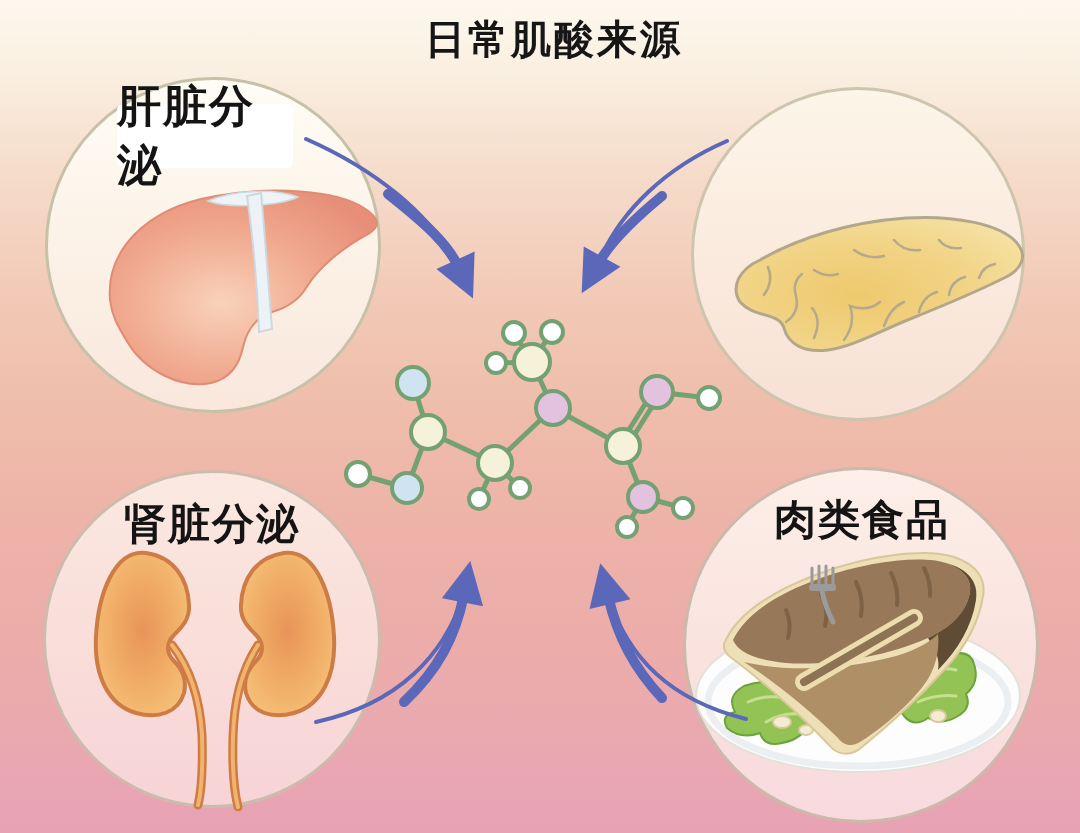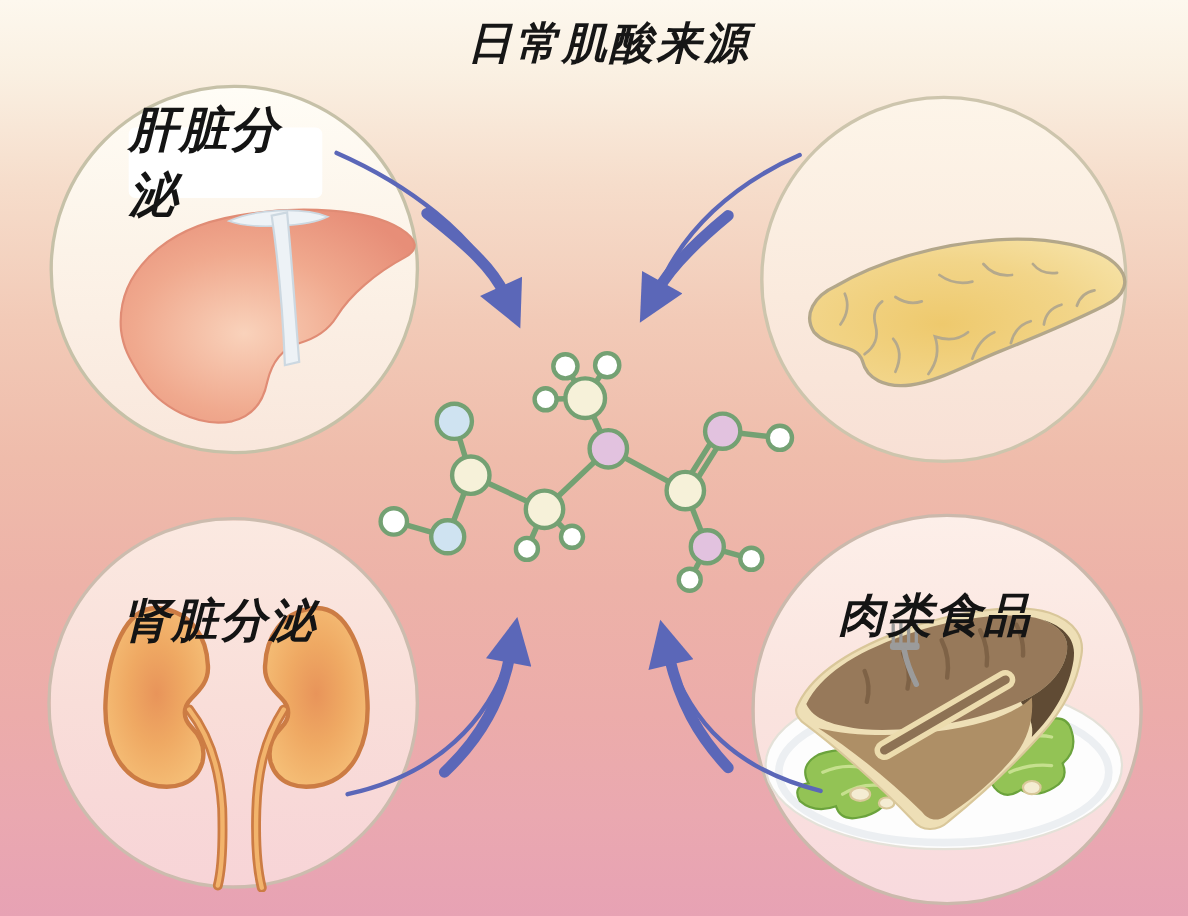--- a/index.html
+++ b/index.html
@@ -4,21 +4,20 @@
 <style>
   html,body{margin:0;padding:0;}
   .canvas{
     position:relative;
     width:1080px;height:833px;
     overflow:hidden;
     font-family:"Liberation Sans","DejaVu Sans",sans-serif;
     background:linear-gradient(180deg,
       #fdf8ee 0%, #faf0e2 8%, #f6ddcb 20%, #f2cab7 35%,
       #efbcab 50%, #edb2a8 64%, #ecacaa 78%, #eaa8b0 89%, #e7a2b4 100%);
-    font-style:italic;
   }
   .page-title{
     position:absolute; left:14px; top:12px; width:1080px;
     text-align:center;
     font-size:40px; font-weight:700; color:#161616;
     letter-spacing:3px;
     z-index:4;
   }
   .circle{
     position:absolute; border-radius:50%; box-sizing:border-box; z-index:1;
@@ -35,25 +34,25 @@
         background:linear-gradient(180deg,#fbe9e1 0%,#f9ded9 50%,#f7d4d7 100%);}
   .c-br{left:683px; top:467px; width:356px; height:356px;
         border:3px solid #cbb9ac;
         background:linear-gradient(180deg,#fdefe9 0%,#fae3de 50%,#f8dade 100%);}
   .label-card{
     position:absolute; z-index:3;
     background:#ffffff; border-radius:6px;
     display:flex; align-items:center; justify-content:center;
     font-weight:700; color:#141414;
   }
-  .lbl-liver{left:117px; top:116px; width:176px; height:64px; font-size:44px; letter-spacing:2px;}
+  .lbl-liver{left:117px; top:104px; width:176px; height:64px; font-size:44px; letter-spacing:2px;}
   .lbl-pancreas{left:728px; top:127px; width:270px; height:50px; font-size:42px; letter-spacing:4px;}
   .label-plain{
     position:absolute; z-index:3;
-    font-weight:700; color:#141414; margin-top:40px;
+    font-weight:700; color:#141414; text-align:center;
   }
   .lbl-kidney{left:112px; top:496px; width:200px; font-size:42px; letter-spacing:2px;}
   .lbl-meat{left:762px; top:492px; width:200px; font-size:42px; letter-spacing:2px;}
   .overlay{position:absolute; left:0; top:0; z-index:2; pointer-events:none;}
 </style>
 </head>
 <body>
 
 <div class="canvas">
 

